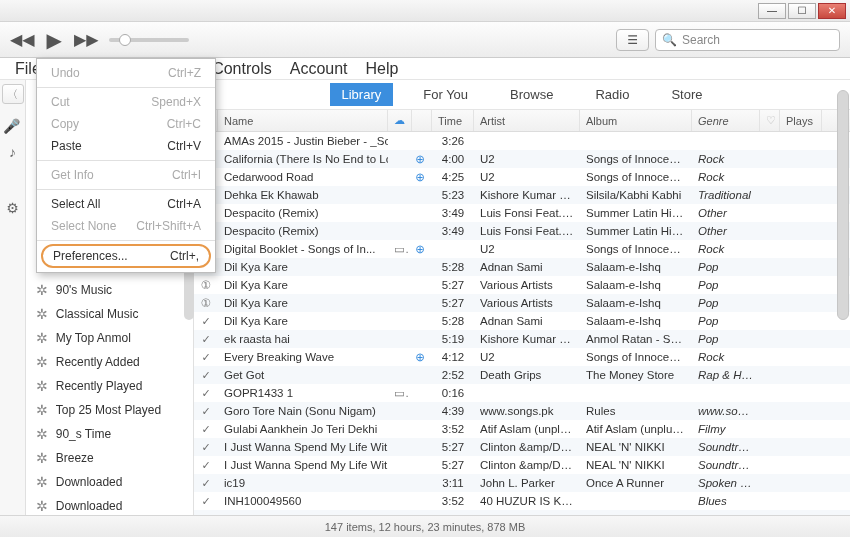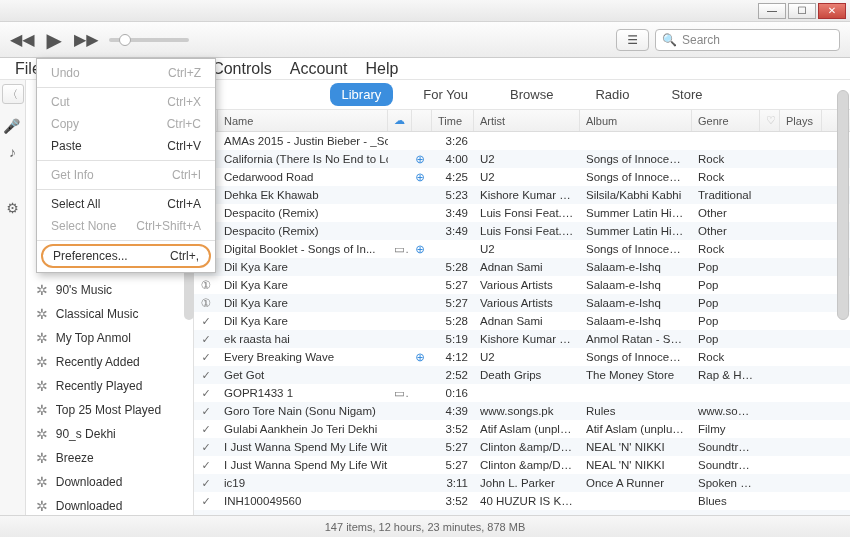--- a/index.html
+++ b/index.html
@@ -27,36 +27,36 @@
 .content { display: flex; height: calc(537px - 22px - 36px - 22px - 22px); }
 .sidebar-mini { width: 26px; border-right: 1px solid #e0e0e0; background: #f7f7f7; display: flex; flex-direction: column; align-items: center; padding-top: 4px; gap: 10px; }
 .sidebar-mini .mico { font-size: 14px; color: #666; }
 .backbtn { width: 22px; height: 20px; border: 1px solid #ccc; border-radius: 3px; margin-bottom: 4px; display:flex;align-items:center;justify-content:center; font-size:11px; color:#777; background: linear-gradient(#fff,#f1f1f1);}
 .sidebar { width: 168px; border-right: 1px solid #e0e0e0; background: #fff; overflow: hidden; }
 .sbheader { padding: 6px 10px 2px; color: #888; font-size: 11px; }
 .sbitem { display: flex; align-items: center; gap: 8px; padding: 4px 10px; color: #333; }
 .sbitem .gear { color: #888; font-size: 14px; }
 .main { flex: 1; display: flex; flex-direction: column; overflow: hidden; }
 .tabs { height: 30px; display: flex; align-items: center; justify-content: center; gap: 18px; border-bottom: 1px solid #e5e5e5; }
-.tab { padding: 4px 12px; color: #444; border-radius: 8px; font-size: 13px; }
+.tab { padding: 4px 12px; color: #444; border-radius: 0; font-size: 13px; }
 .tab.active { background: #3b8ede; color: #fff; }
 .colhead { height: 22px; display: flex; align-items: center; border-bottom: 1px solid #dcdcdc; background: linear-gradient(#fafafa,#f0f0f0); font-size: 11px; color: #555; }
 .colhead > div { border-right: 1px solid #e3e3e3; padding: 0 6px; height: 100%; display: flex; align-items: center; }
 .rows { flex: 1; overflow: hidden; }
 .row { display: flex; align-items: center; height: 18px; font-size: 11.5px; color: #333; }
 .row:nth-child(even) { background: #f5f8fb; }
 .row > div { padding: 0 6px; overflow: hidden; white-space: nowrap; text-overflow: ellipsis; }
 .c-chk { width: 24px; text-align: center; color: #777; }
 .c-name { width: 170px; display:flex; align-items:center; gap:4px; }
 .c-cloud { width: 24px; text-align: center; color: #3b8ede; }
 .c-ind { width: 20px; text-align:center; color:#777; }
-.c-time { width: 42px; text-align: right; }
+.c-time { width: 42px; text-align: center; }
 .c-artist { width: 106px; }
 .c-album { width: 112px; }
-.c-genre { width: 68px; }
+.c-genre { width: 68px; font-style: italic; }
 .c-heart { width: 20px; text-align:center; color:#bbb; }
 .c-plays { width: 42px; }
 .check::before { content: "✓"; color: #6a6a6a; font-size: 11px; }
 .statusbar { height: 22px; background: linear-gradient(#f7f7f7,#ebebeb); border-top: 1px solid #d6d6d6; display: flex; align-items: center; justify-content: center; font-size: 11px; color: #666; }
 .scroll-thumb { position:absolute; right:1px; top:90px; width:12px; height:230px; background:#d7d7d7; border-radius:6px; border:1px solid #c5c5c5; }
 .sb-scroll { position:absolute; left:184px; top:90px; width:10px; height:230px; background:#d9d9d9; border-radius:5px; }
 </style>
 </head>
 <body>
 
@@ -96,21 +96,21 @@
   </div>
 
 <div class="dropdown" id="dropdown">
     <div class="dmi disabled">
       <span>Undo</span>
       <span>Ctrl+Z</span>
     </div>
     <hr>
     <div class="dmi disabled">
       <span>Cut</span>
-      <span>Ctrl+X</span>
+      <span>Spend+X</span>
     </div>
     <div class="dmi disabled">
       <span>Copy</span>
       <span>Ctrl+C</span>
     </div>
     <div class="dmi">
       <span>Paste</span>
       <span>Ctrl+V</span>
     </div>
     <hr>
@@ -173,21 +173,21 @@
         <div class="sbitem">
           <span class="gear">✲</span>
           <span>Recently Played</span>
         </div>
         <div class="sbitem">
           <span class="gear">✲</span>
           <span>Top 25 Most Played</span>
         </div>
         <div class="sbitem">
           <span class="gear">✲</span>
-          <span>90_s Dekhi</span>
+          <span>90_s Time</span>
         </div>
         <div class="sbitem">
           <span class="gear">✲</span>
           <span>Breeze</span>
         </div>
         <div class="sbitem">
           <span class="gear">✲</span>
           <span>Downloaded</span>
         </div>
         <div class="sbitem">

